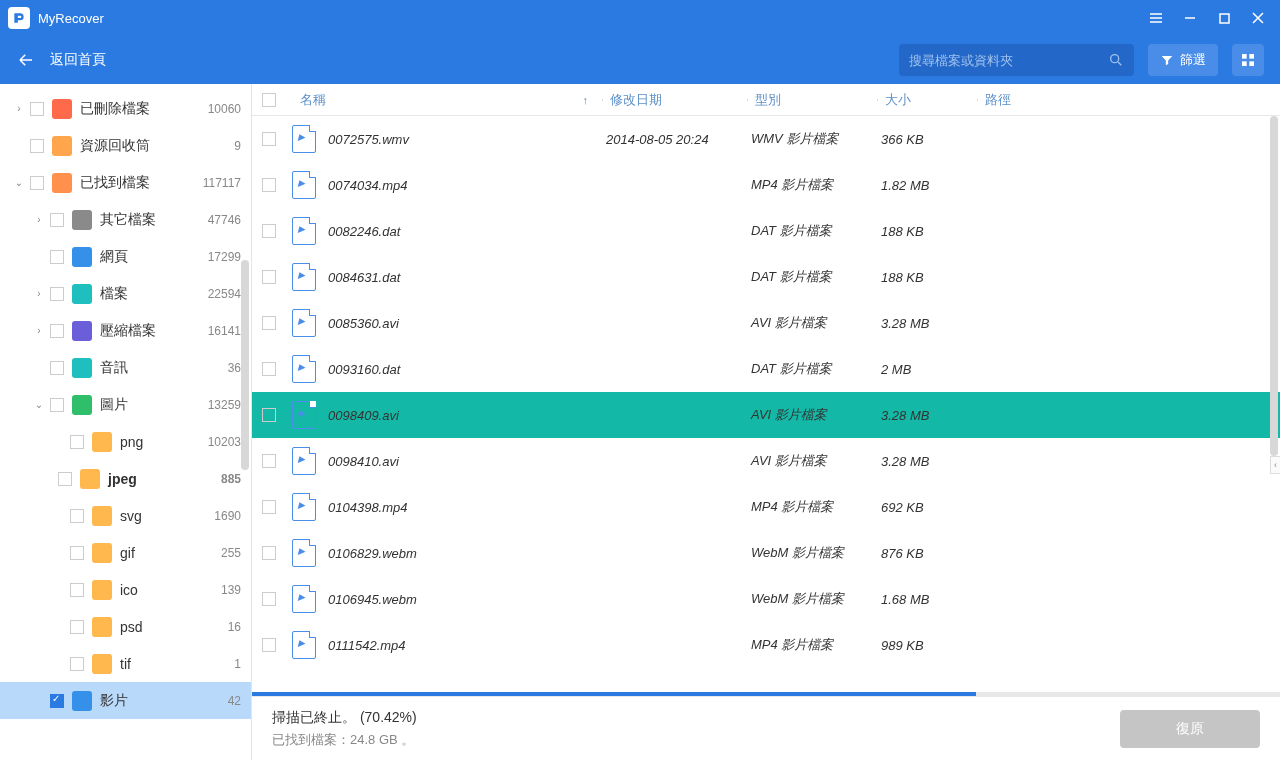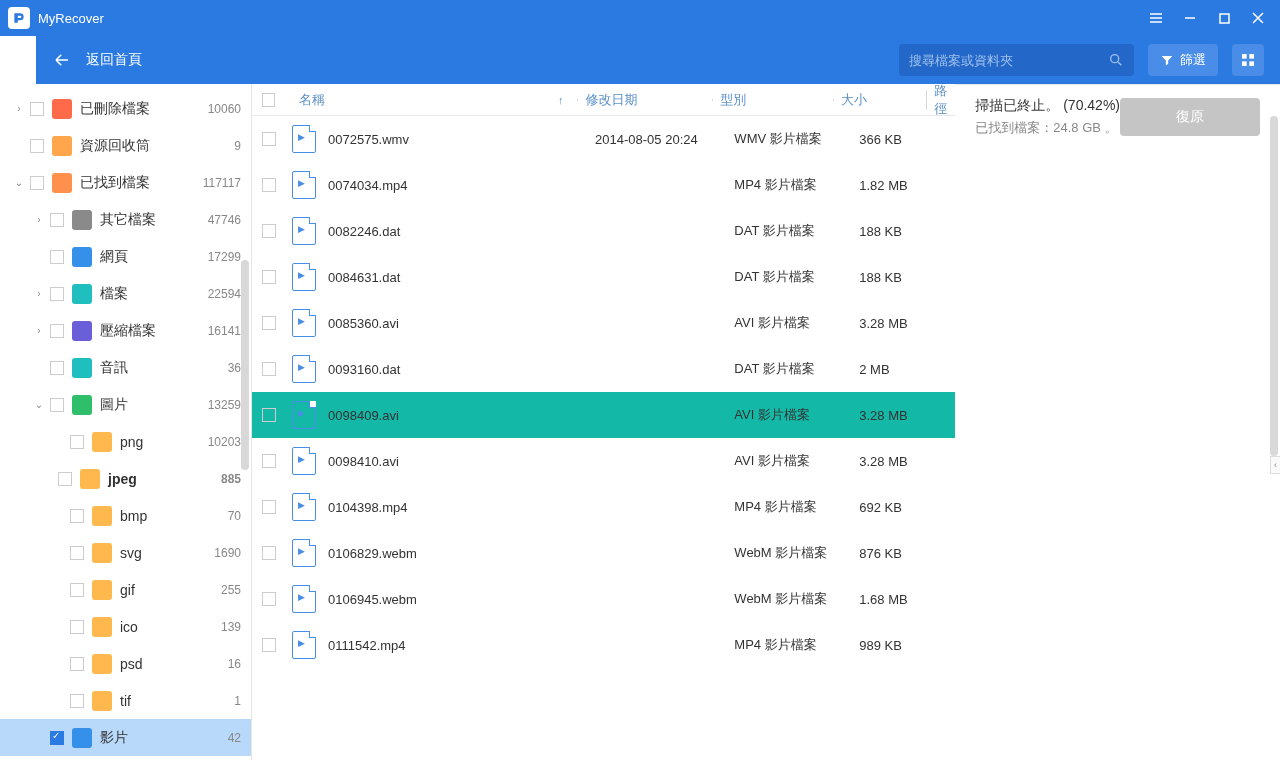--- a/index.html
+++ b/index.html
@@ -7,21 +7,21 @@
 
 
 .title-bar { height: 36px; background: #2a7ae2; display: flex; align-items: center; padding: 0 8px; color: #fff; }
 .app-logo { width: 22px; height: 22px; border-radius: 4px; background: #fff; display: flex; align-items: center; justify-content: center; margin-right: 8px; }
 .app-logo svg { width: 14px; height: 14px; }
 .app-title { font-size: 13px; flex: 1; }
 .win-controls { display: flex; gap: 18px; align-items: center; margin-right: 6px; }
 .win-controls span { width: 16px; height: 16px; display: flex; align-items: center; justify-content: center; cursor: pointer; }
 
 
-.header-bar { height: 48px; background: #2a7ae2; display: flex; align-items: center; padding: 0 16px; color: #fff; gap: 14px; margin-left: 36px; }
+.header-bar { height: 48px; background: #2a7ae2; display: flex; align-items: center; padding: 0 16px; color: #fff; gap: 14px; }
 .back-arrow { display: flex; align-items: center; justify-content: center; width: 20px; height: 20px; cursor: pointer; }
 .back-label { font-size: 14px; flex: 1; }
 .search-box { width: 235px; height: 32px; background: #2368c8; border-radius: 4px; display: flex; align-items: center; padding: 0 10px; }
 .search-box input { background: transparent; border: none; outline: none; color: #fff; font-size: 13px; flex: 1; }
 .search-box input::placeholder { color: #9fc1ee; }
 .filter-btn { height: 32px; background: #4a8de8; border-radius: 4px; display: flex; align-items: center; padding: 0 12px; gap: 6px; font-size: 13px; cursor: pointer; }
 .grid-btn { width: 32px; height: 32px; background: #4a8de8; border-radius: 4px; display: flex; align-items: center; justify-content: center; cursor: pointer; }
 
 
 .main { display: flex; height: 676px; }
@@ -42,35 +42,35 @@
 .ic-orange { background: #ffa64d; }
 .ic-orange2 { background: #ff914d; }
 .ic-gray { background: #8a8a8a; }
 .ic-blue { background: #3590ea; }
 .ic-teal { background: #1fbfbf; }
 .ic-purple { background: #6b5fd9; }
 .ic-green { background: #2fbf6b; }
 .ic-folder { background: #ffb84d; }
 
 
-.content { flex: 1; display: flex; position: relative; }
+.content { flex: 1; display: flex; flex-direction: column; position: relative; }
 .ctable { flex: 1; overflow: hidden; }
 .table-head { display: flex; align-items: center; height: 32px; border-bottom: 1px solid #e8e8e8; font-size: 13px; color: #5a8fc7; padding-left: 10px; }
 .table-head .cb { width: 14px; height: 14px; border: 1px solid #ccc; margin-right: 16px; }
 .th { display: flex; align-items: center; padding: 0 8px; position: relative; }
 .th.sep::before { content: ""; position: absolute; left: 0; top: 8px; bottom: 8px; width: 1px; background: #d8d8d8; }
 .th-name { width: 310px; }
 .th-date { width: 145px; }
 .th-type { width: 130px; }
 .th-size { width: 100px; }
 .th-path { flex: 1; }
 .sort-arrow { margin-left: auto; margin-right: 6px; color: #5a8fc7; font-size: 11px; }
 
 .table-body { height: 578px; overflow-y: auto; }
-.row { display: flex; align-items: center; height: 46px; padding-left: 10px; font-size: 13px; color: #333; cursor: pointer; }
+.row { display: flex; align-items: center; height: 46px; padding-left: 10px; font-size: 13px; color: #333; cursor: pointer; font-style: italic; }
 .row.selected { background: #14b8a6; }
 .row .cb { width: 14px; height: 14px; border: 1px solid #ccc; margin-right: 16px; flex-shrink: 0; }
 .file-ic { width: 24px; height: 28px; border: 1.5px solid #4a8de8; border-radius: 2px; position: relative; margin-right: 12px; flex-shrink: 0; }
 .file-ic::before { content: ""; position: absolute; right: -1px; top: -1px; width: 6px; height: 6px; background: #fff; border-left: 1.5px solid #4a8de8; border-bottom: 1.5px solid #4a8de8; }
 .file-ic::after { content: "▶"; position: absolute; left: 5px; top: 6px; font-size: 9px; color: #4a8de8; }
 .td-name { width: 278px; }
 .td-date { width: 145px; }
 .td-type { width: 130px; }
 .td-size { width: 100px; }
 .td-path { flex: 1; }
@@ -231,27 +231,20 @@
         <span class="chev hidden">›</span>
         <span class="cb"></span>
         <span class="ficon ic-folder"></span>
         <span class="label">jpeg</span>
         <span class="count">885</span>
       </div>
       <div class="tree-item" style="padding-left: 52px;">
         <span class="chev hidden">›</span>
         <span class="cb"></span>
         <span class="ficon ic-folder"></span>
-        <span class="label">bmp</span>
-        <span class="count">70</span>
-      </div>
-      <div class="tree-item" style="padding-left: 52px;">
-        <span class="chev hidden">›</span>
-        <span class="cb"></span>
-        <span class="ficon ic-folder"></span>
         <span class="label">svg</span>
         <span class="count">1690</span>
       </div>
       <div class="tree-item" style="padding-left: 52px;">
         <span class="chev hidden">›</span>
         <span class="cb"></span>
         <span class="ficon ic-folder"></span>
         <span class="label">gif</span>
         <span class="count">255</span>
       </div>

